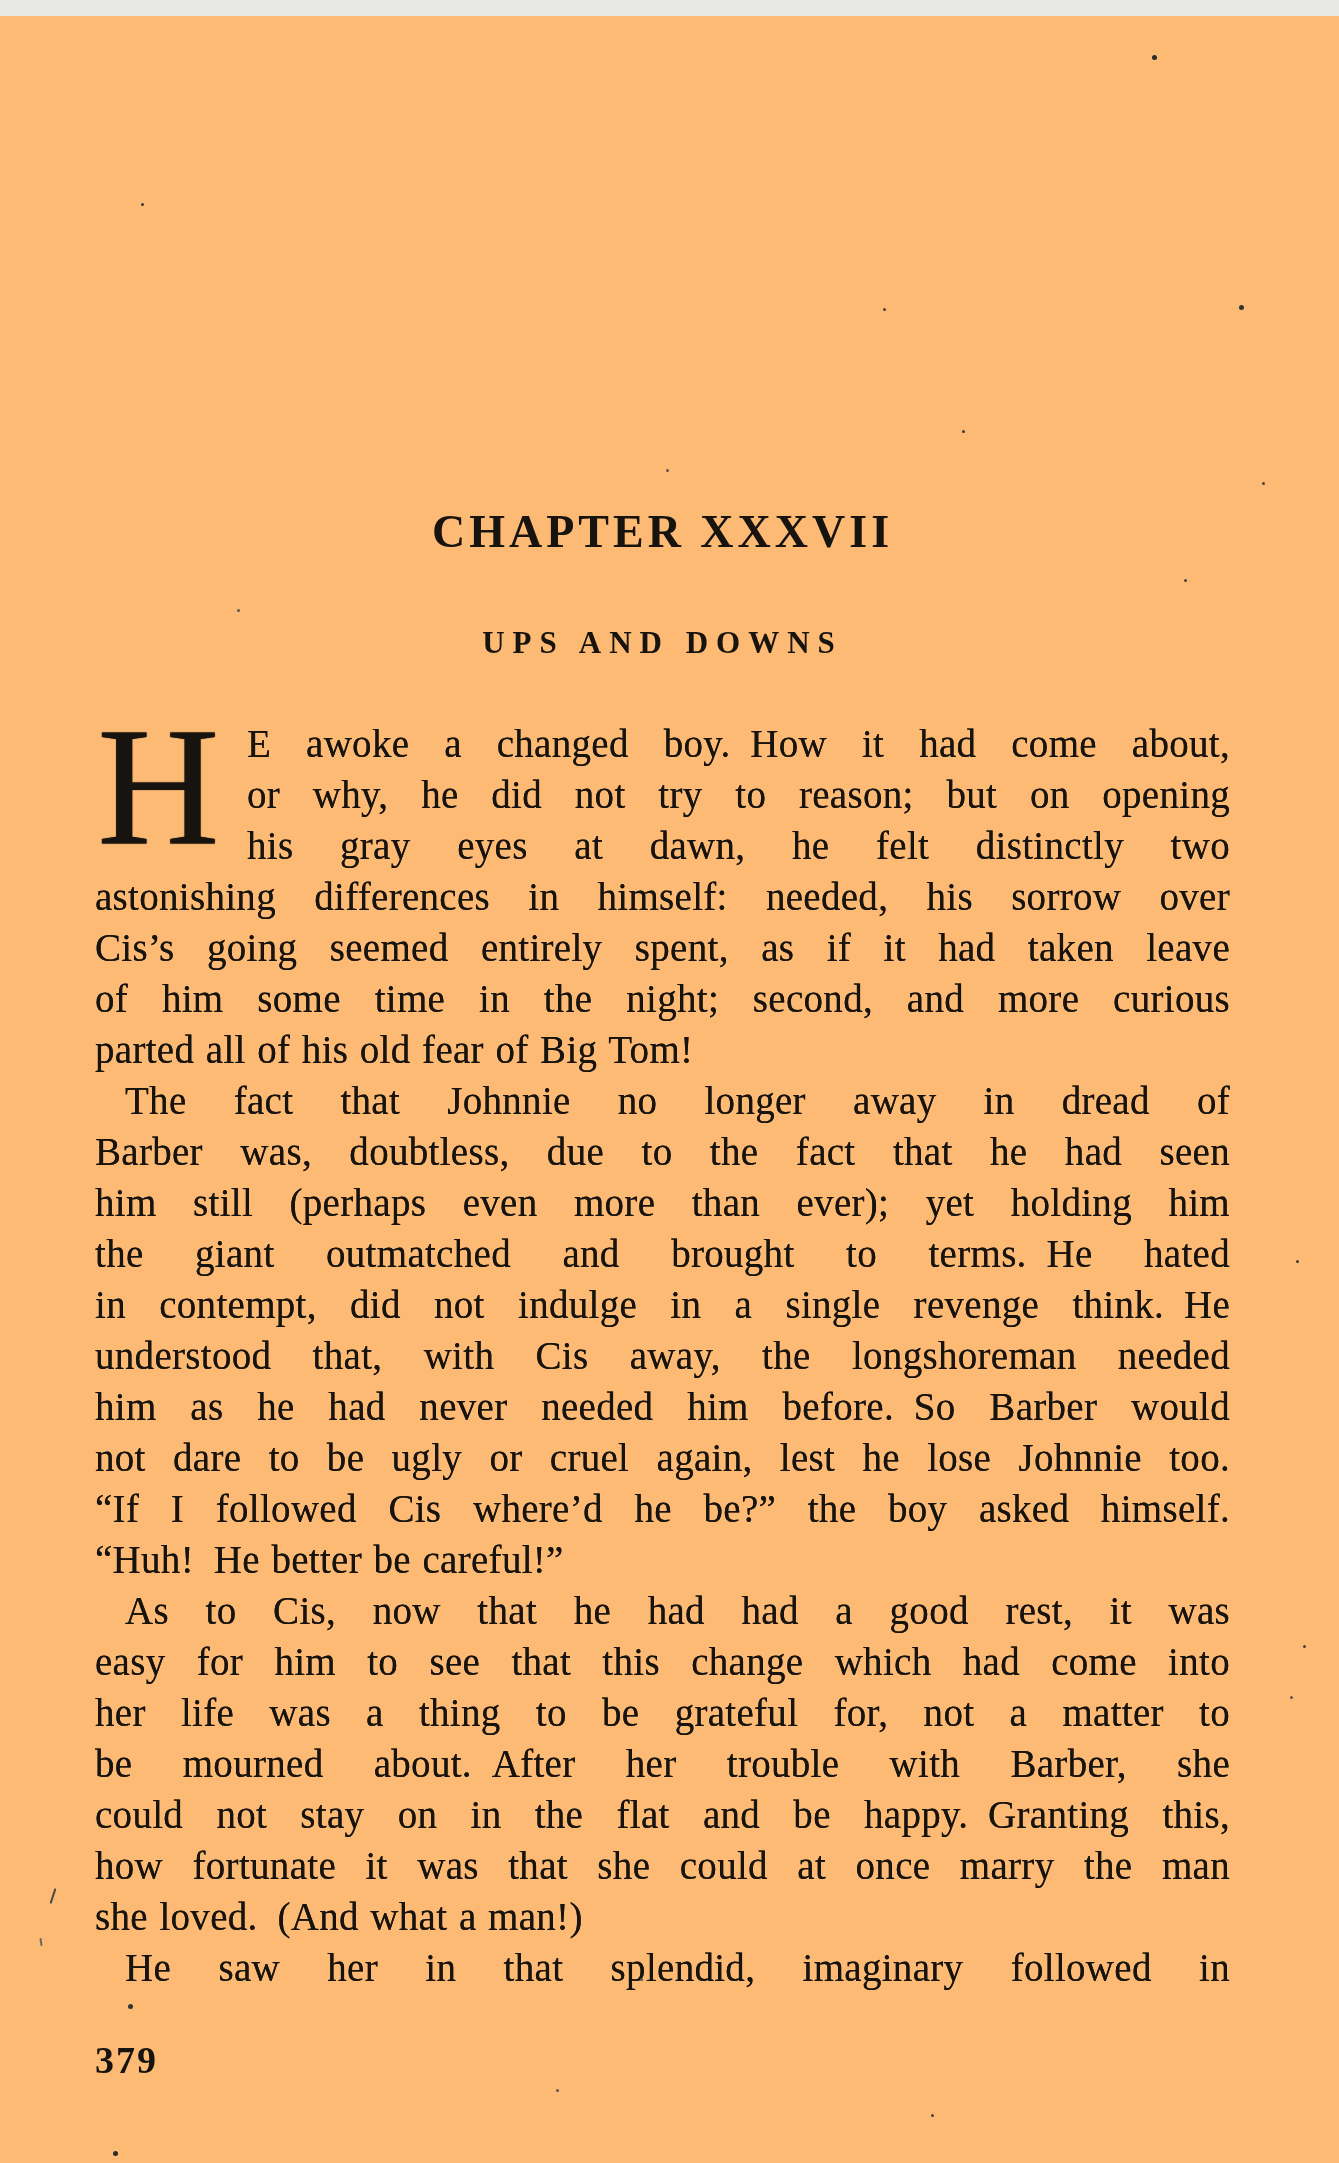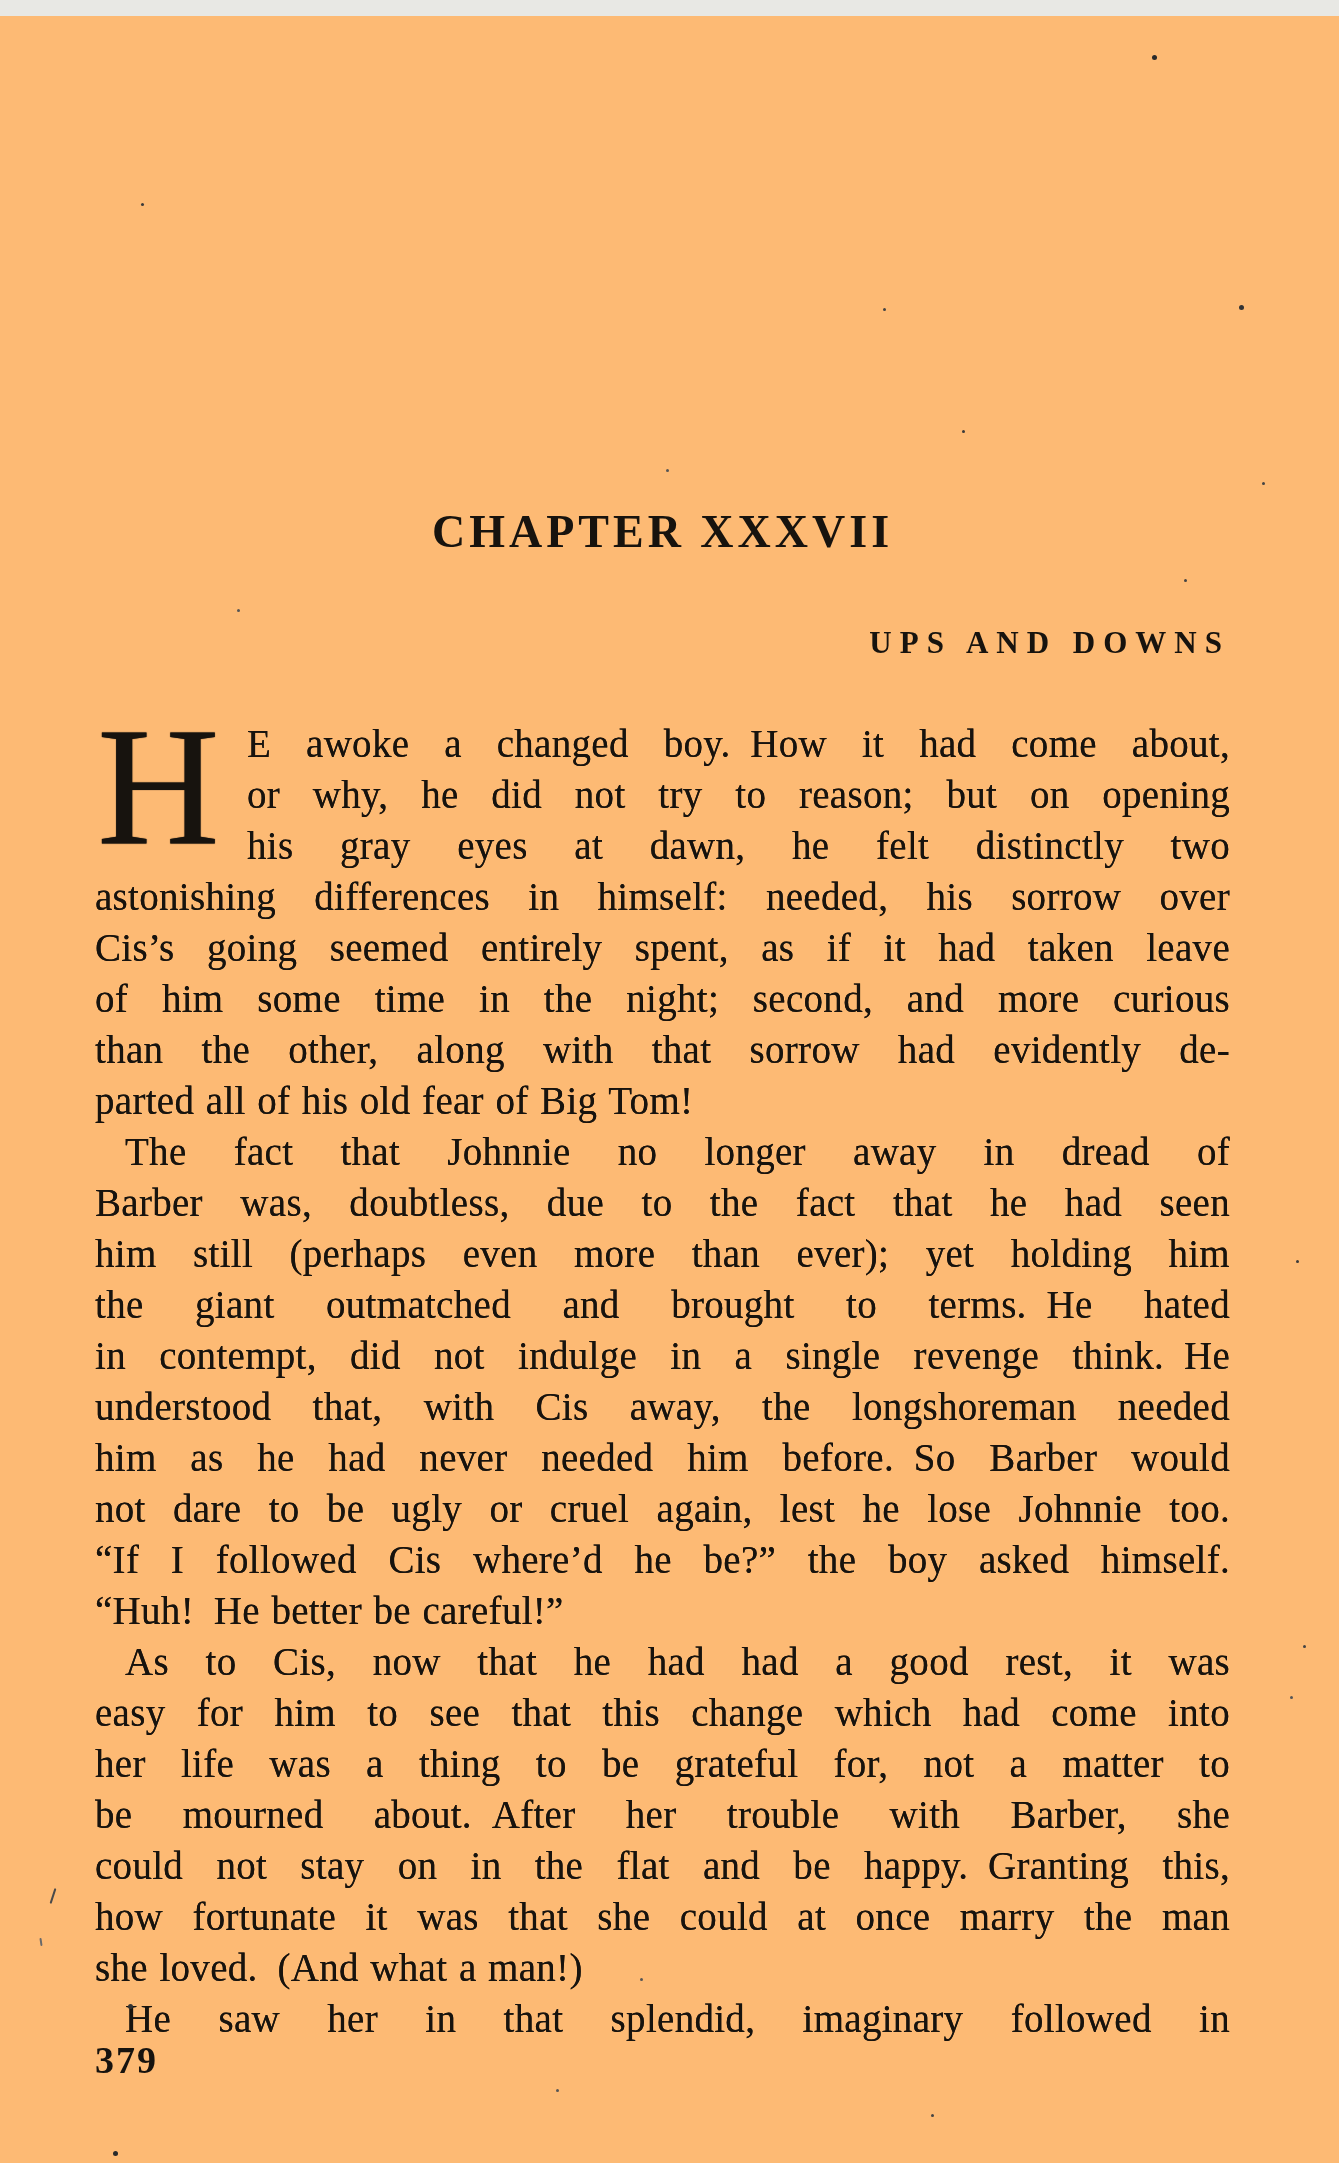--- a/index.html
+++ b/index.html
@@ -16,21 +16,21 @@
   .chapter-heading{
     position:absolute;top:492px;left:95px;width:1135px;
     text-align:center;
     font-size:46px;font-weight:700;
     letter-spacing:4px;
     line-height:48px;
     white-space:nowrap;
   }
   .chapter-subtitle{
     position:absolute;top:610px;left:95px;width:1135px;
-    text-align:right;
+    text-align:center;
     font-size:31px;font-weight:700;
     letter-spacing:8px;
     line-height:34px;
     white-space:nowrap;
   }
   .body-text{
     position:absolute;top:702px;left:95px;width:1135px;
     font-size:39px;
     letter-spacing:0.3px;
     word-spacing:1.5px;
@@ -102,21 +102,20 @@
 
   <div class="body-text">
     <div class="drop-cap">H</div>
 
   <div class="line">E awoke a changed boy. How it had come about,</div>
       <div class="line">or why, he did not try to reason; but on opening</div>
       <div class="line">his gray eyes at dawn, he felt distinctly two</div>
       <div class="line">astonishing differences in himself: needed, his sorrow over</div>
       <div class="line">Cis’s going seemed entirely spent, as if it had taken leave</div>
       <div class="line">of him some time in the night; second, and more curious</div>
-      <div class="line">than the other, along with that sorrow had evidently de-</div>
       <div class="line end">parted all of his old fear of Big Tom!</div>
       <div class="line indent">The fact that Johnnie no longer away in dread of</div>
       <div class="line">Barber was, doubtless, due to the fact that he had seen</div>
       <div class="line">him still (perhaps even more than ever); yet holding him</div>
       <div class="line">the giant outmatched and brought to terms. He hated</div>
       <div class="line">in contempt, did not indulge in a single revenge think. He</div>
       <div class="line">understood that, with Cis away, the longshoreman needed</div>
       <div class="line">him as he had never needed him before. So Barber would</div>
       <div class="line">not dare to be ugly or cruel again, lest he lose Johnnie too.</div>
       <div class="line">“If I followed Cis where’d he be?” the boy asked himself.</div>

